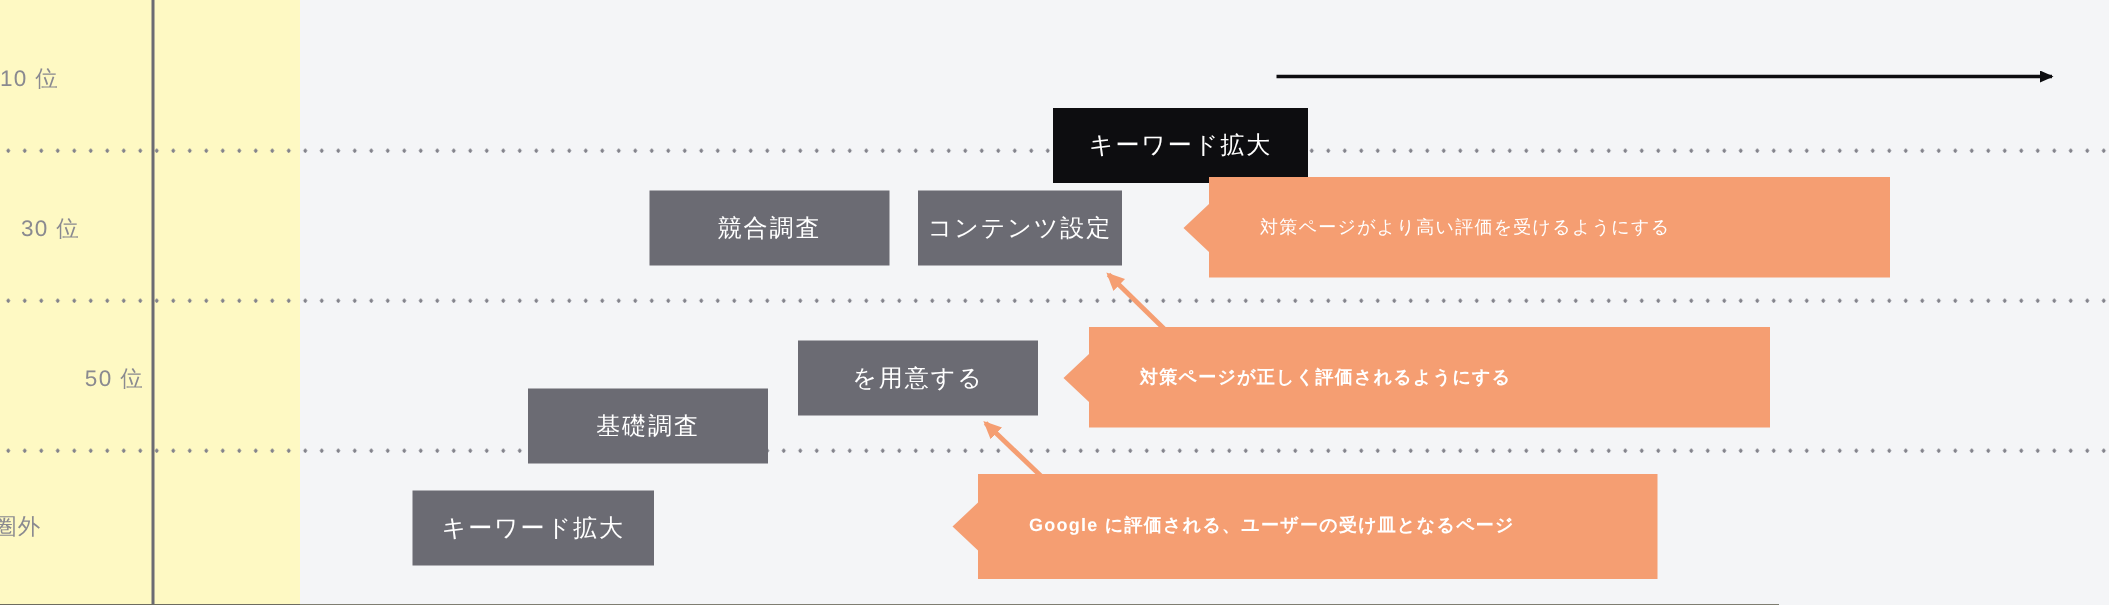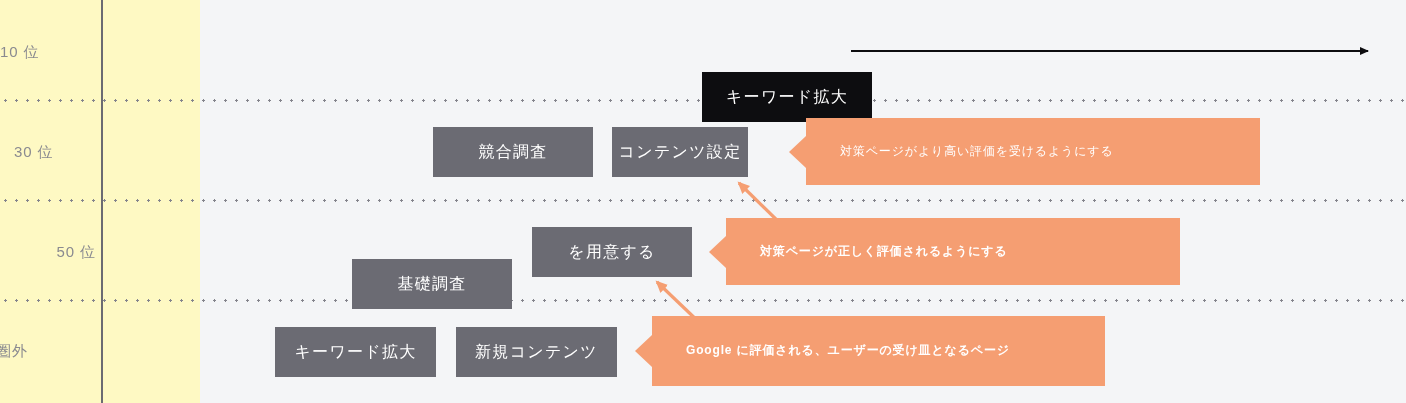--- a/index.html
+++ b/index.html
@@ -165,20 +165,19 @@
 
   <div class="node gray" style="left: 532px; top: 227px; width: 160px; height: 50px;">を用意する</div>
 
   <div class="callout" style="left: 726px; top: 218px; width: 454px; height: 67px; font-weight: bold;">
     <span class="notch"></span>
     <span class="callout-text">対策ページが正しく評価されるようにする</span>
   </div>
 
   <div class="node gray" style="left: 275px; top: 327px; width: 161px; height: 50px;">キーワード拡大</div>
 
-  <div class="node gray" style="left: 456px; top: 327px; width: 161px; height: 50px;">新規コンテンツ</div>
 
   <div class="callout" style="left: 652px; top: 316px; width: 453px; height: 70px; line-height: 1.6; font-weight: bold;">
     <span class="notch"></span>
     <span class="callout-text">Google に評価される、ユーザーの受け皿となるページ</span>
   </div>
 
 </div>
 
 </body></html>

